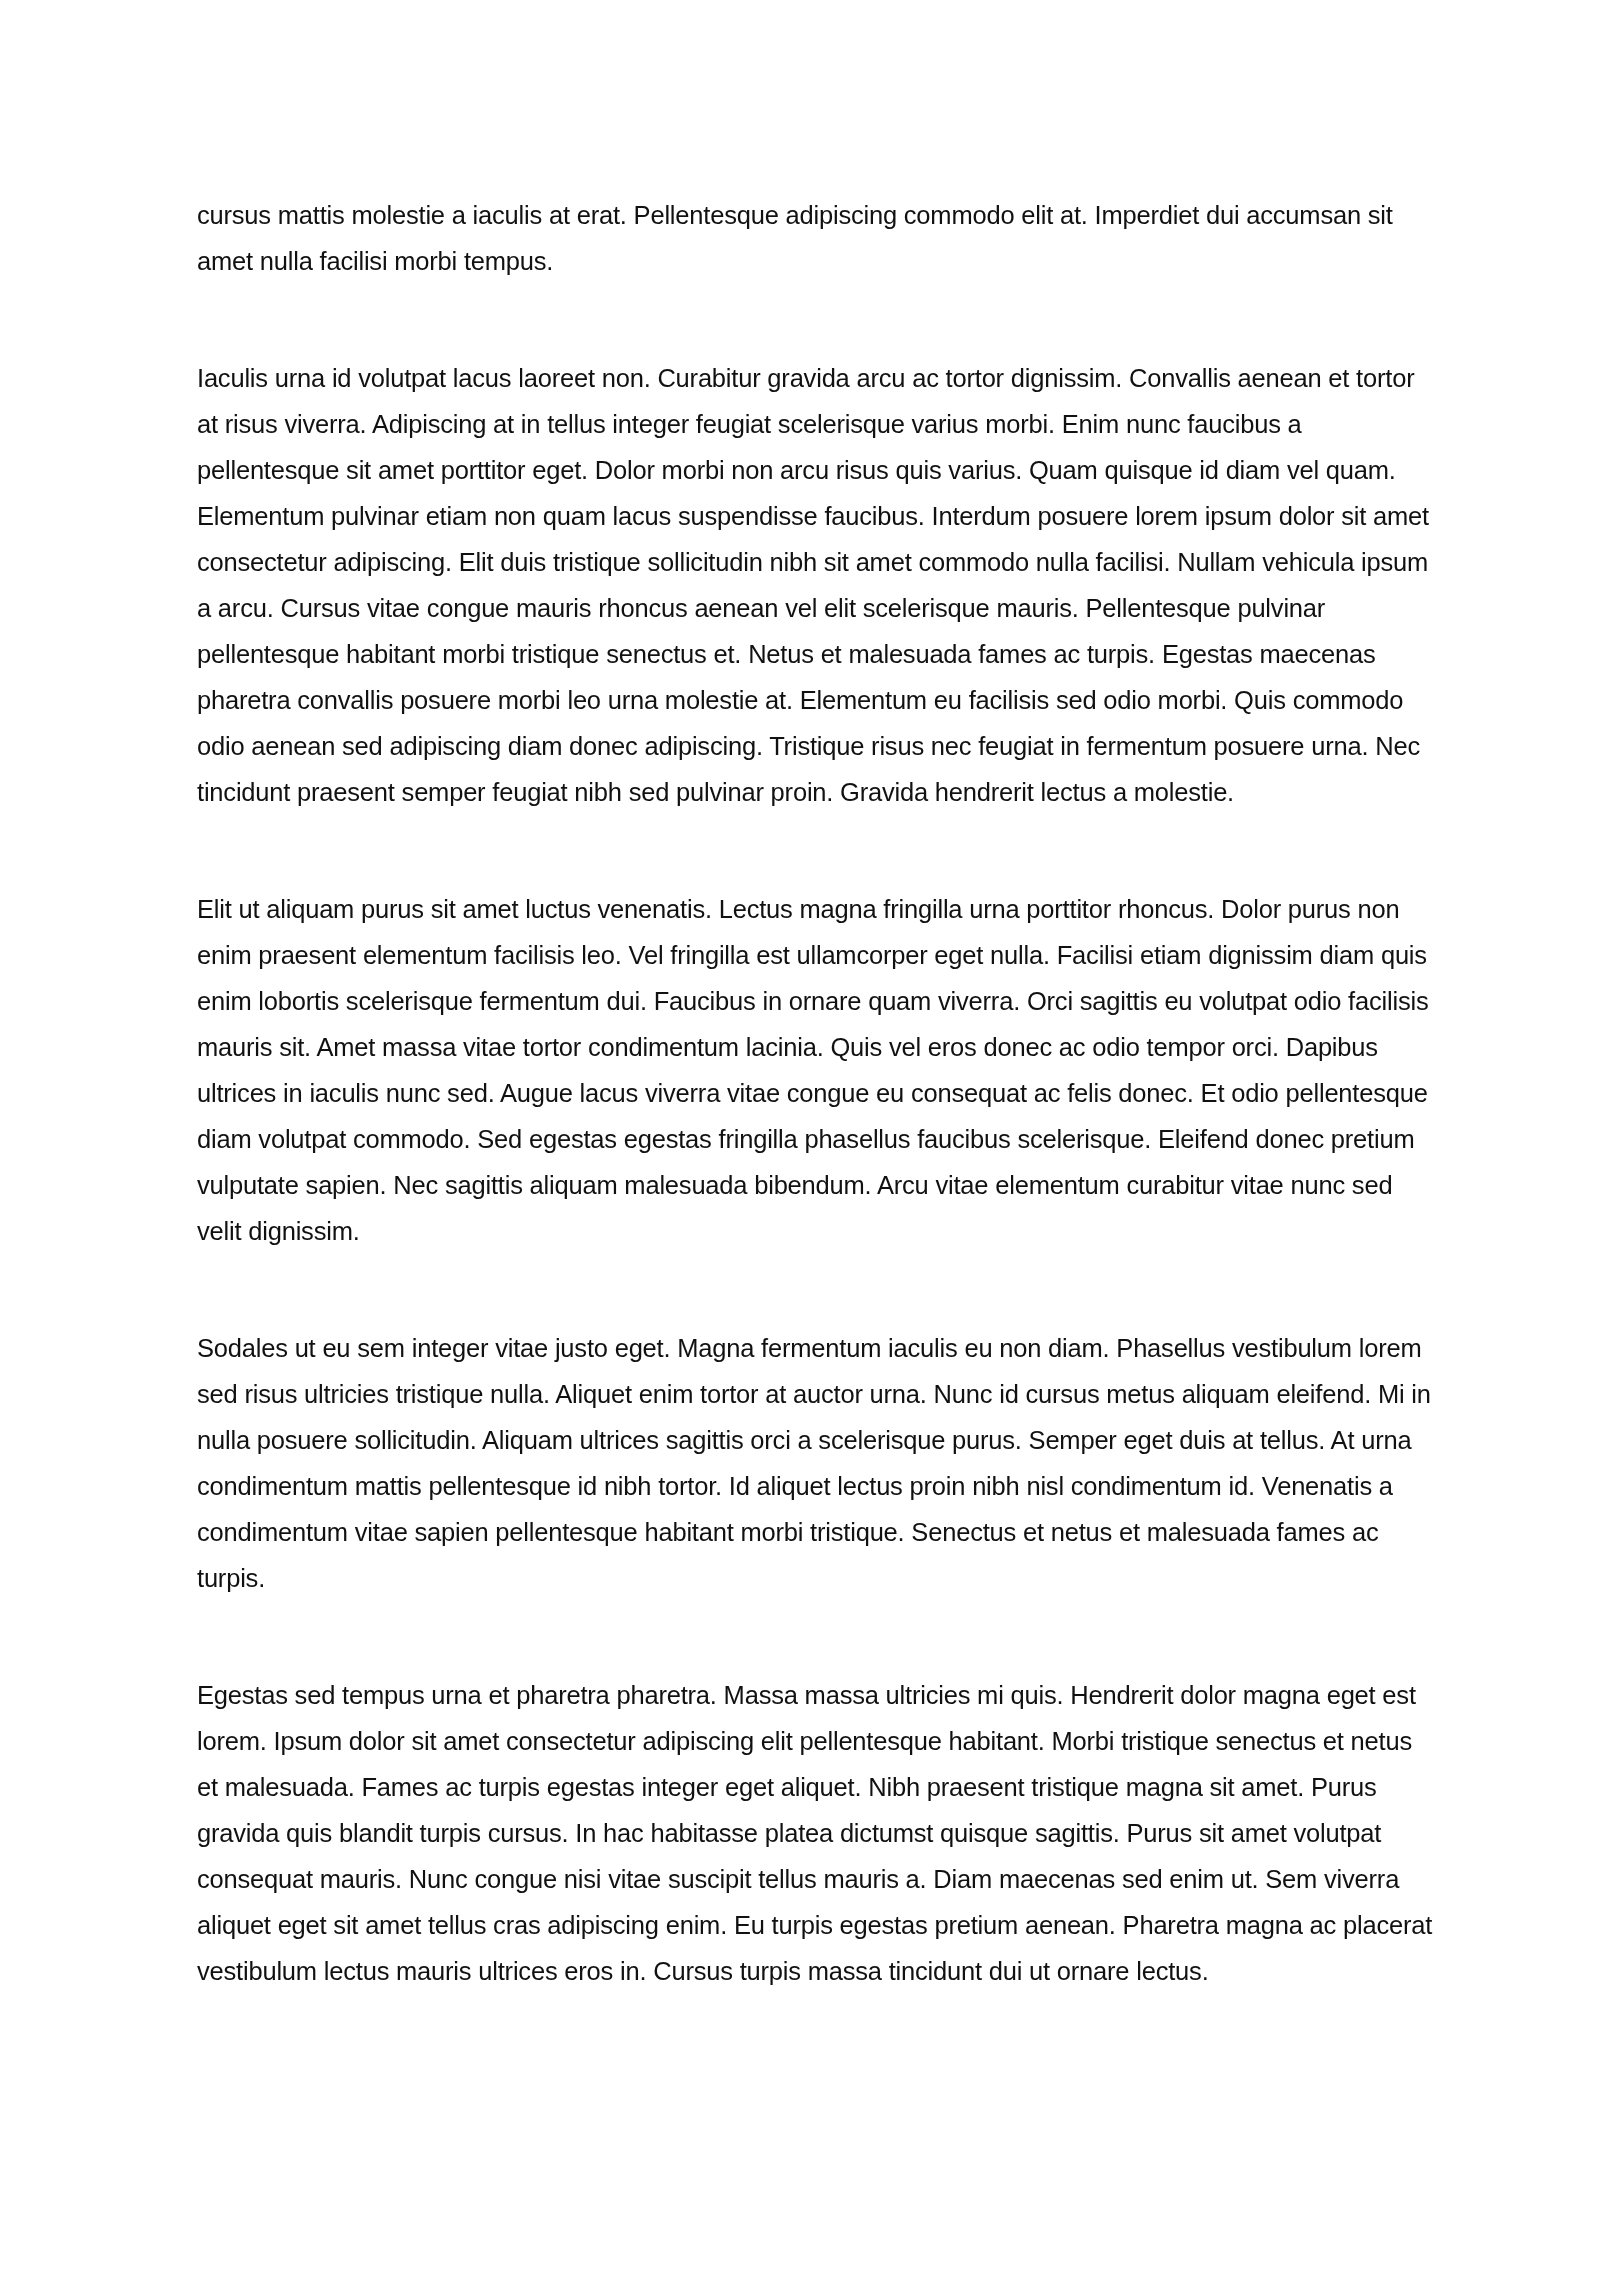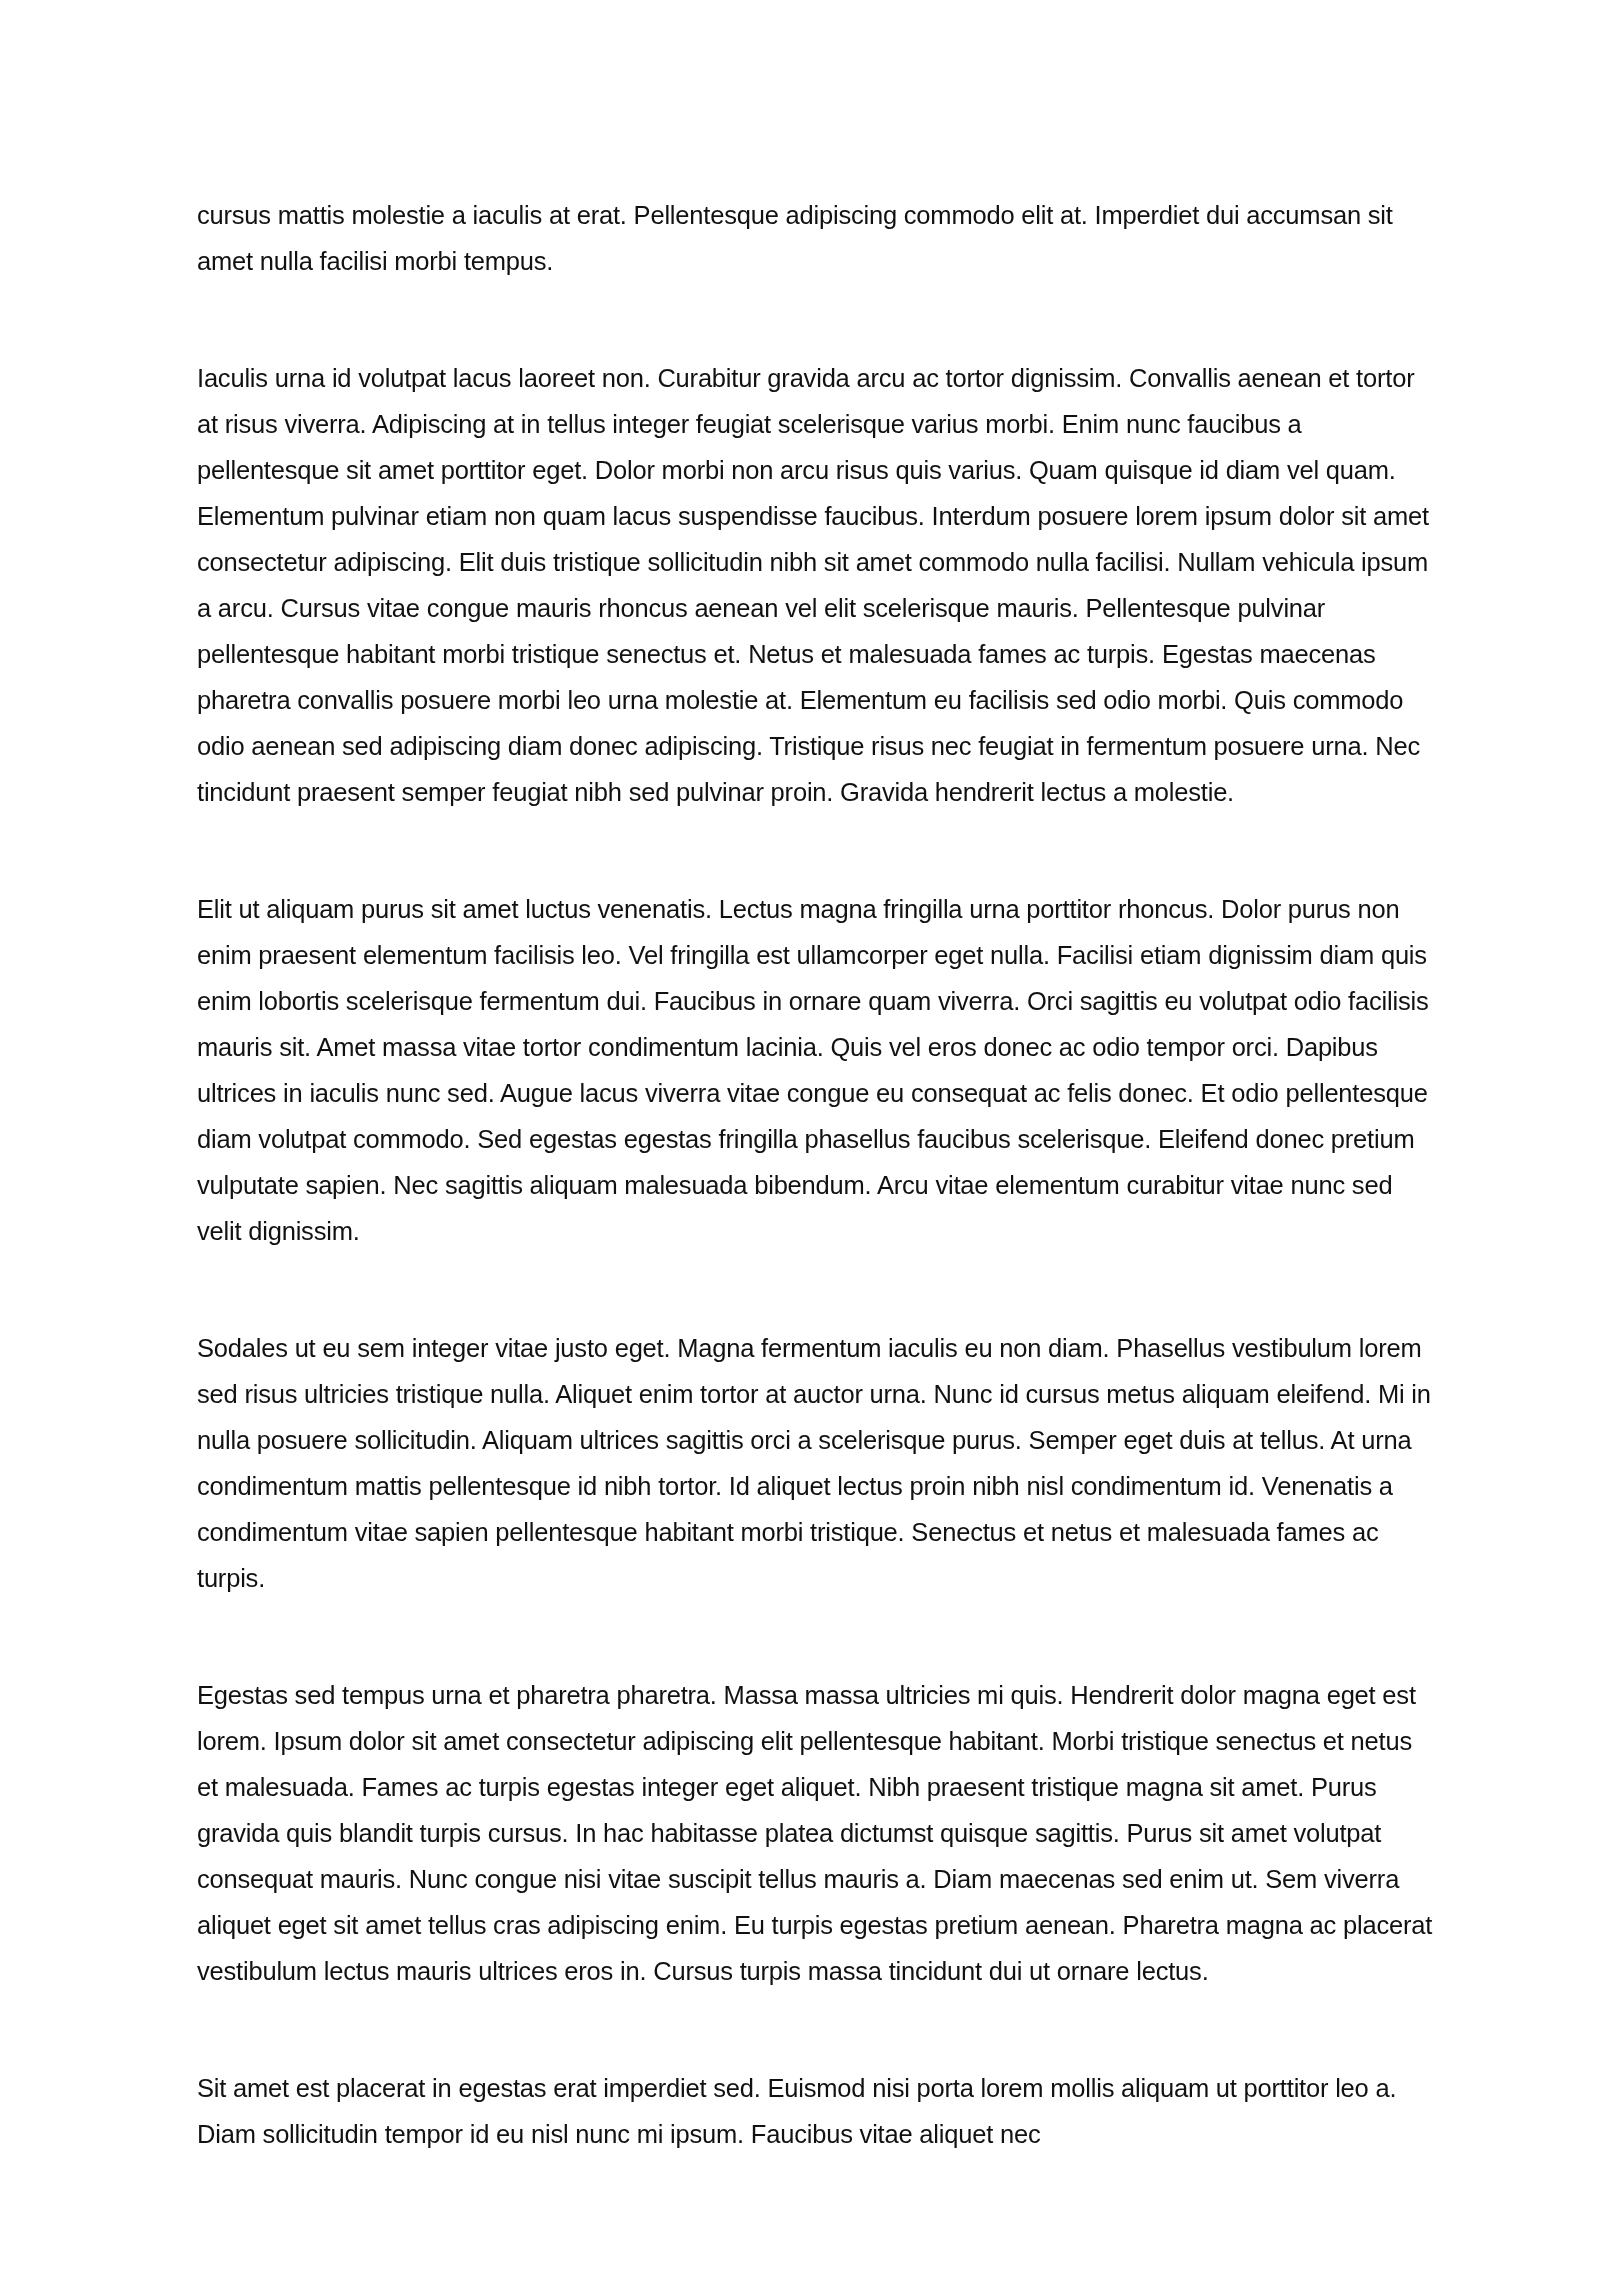--- a/index.html
+++ b/index.html
@@ -37,16 +37,15 @@
 </head>
 <body>
 
 <div class="page">
   <div class="text-block">
     <p>cursus mattis molestie a iaculis at erat. Pellentesque adipiscing commodo elit at. Imperdiet dui accumsan sit amet nulla facilisi morbi tempus.</p>
     <p>Iaculis urna id volutpat lacus laoreet non. Curabitur gravida arcu ac tortor dignissim. Convallis aenean et tortor at risus viverra. Adipiscing at in tellus integer feugiat scelerisque varius morbi. Enim nunc faucibus a pellentesque sit amet porttitor eget. Dolor morbi non arcu risus quis varius. Quam quisque id diam vel quam. Elementum pulvinar etiam non quam lacus suspendisse faucibus. Interdum posuere lorem ipsum dolor sit amet consectetur adipiscing. Elit duis tristique sollicitudin nibh sit amet commodo nulla facilisi. Nullam vehicula ipsum a arcu. Cursus vitae congue mauris rhoncus aenean vel elit scelerisque mauris. Pellentesque pulvinar pellentesque habitant morbi tristique senectus et. Netus et malesuada fames ac turpis. Egestas maecenas pharetra convallis posuere morbi leo urna molestie at. Elementum eu facilisis sed odio morbi. Quis commodo odio aenean sed adipiscing diam donec adipiscing. Tristique risus nec feugiat in fermentum posuere urna. Nec tincidunt praesent semper feugiat nibh sed pulvinar proin. Gravida hendrerit lectus a molestie.</p>
     <p>Elit ut aliquam purus sit amet luctus venenatis. Lectus magna fringilla urna porttitor rhoncus. Dolor purus non enim praesent elementum facilisis leo. Vel fringilla est ullamcorper eget nulla. Facilisi etiam dignissim diam quis enim lobortis scelerisque fermentum dui. Faucibus in ornare quam viverra. Orci sagittis eu volutpat odio facilisis mauris sit. Amet massa vitae tortor condimentum lacinia. Quis vel eros donec ac odio tempor orci. Dapibus ultrices in iaculis nunc sed. Augue lacus viverra vitae congue eu consequat ac felis donec. Et odio pellentesque diam volutpat commodo. Sed egestas egestas fringilla phasellus faucibus scelerisque. Eleifend donec pretium vulputate sapien. Nec sagittis aliquam malesuada bibendum. Arcu vitae elementum curabitur vitae nunc sed velit dignissim.</p>
     <p>Sodales ut eu sem integer vitae justo eget. Magna fermentum iaculis eu non diam. Phasellus vestibulum lorem sed risus ultricies tristique nulla. Aliquet enim tortor at auctor urna. Nunc id cursus metus aliquam eleifend. Mi in nulla posuere sollicitudin. Aliquam ultrices sagittis orci a scelerisque purus. Semper eget duis at tellus. At urna condimentum mattis pellentesque id nibh tortor. Id aliquet lectus proin nibh nisl condimentum id. Venenatis a condimentum vitae sapien pellentesque habitant morbi tristique. Senectus et netus et malesuada fames ac turpis.</p>
     <p>Egestas sed tempus urna et pharetra pharetra. Massa massa ultricies mi quis. Hendrerit dolor magna eget est lorem. Ipsum dolor sit amet consectetur adipiscing elit pellentesque habitant. Morbi tristique senectus et netus et malesuada. Fames ac turpis egestas integer eget aliquet. Nibh praesent tristique magna sit amet. Purus gravida quis blandit turpis cursus. In hac habitasse platea dictumst quisque sagittis. Purus sit amet volutpat consequat mauris. Nunc congue nisi vitae suscipit tellus mauris a. Diam maecenas sed enim ut. Sem viverra aliquet eget sit amet tellus cras adipiscing enim. Eu turpis egestas pretium aenean. Pharetra magna ac placerat vestibulum lectus mauris ultrices eros in. Cursus turpis massa tincidunt dui ut ornare lectus.</p>
-    <p>Sit amet est placerat in egestas erat imperdiet sed. Euismod nisi porta lorem mollis aliquam ut porttitor leo a. Diam sollicitudin tempor id eu nisl nunc mi ipsum. Faucibus vitae aliquet nec</p>
   </div>
 </div>
 
 
 </body></html>

